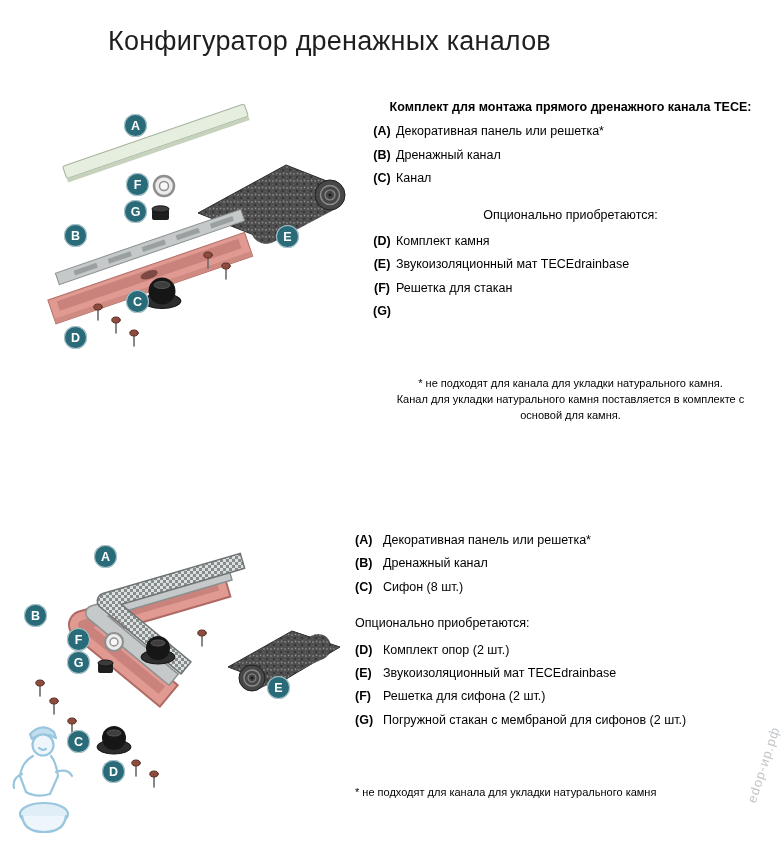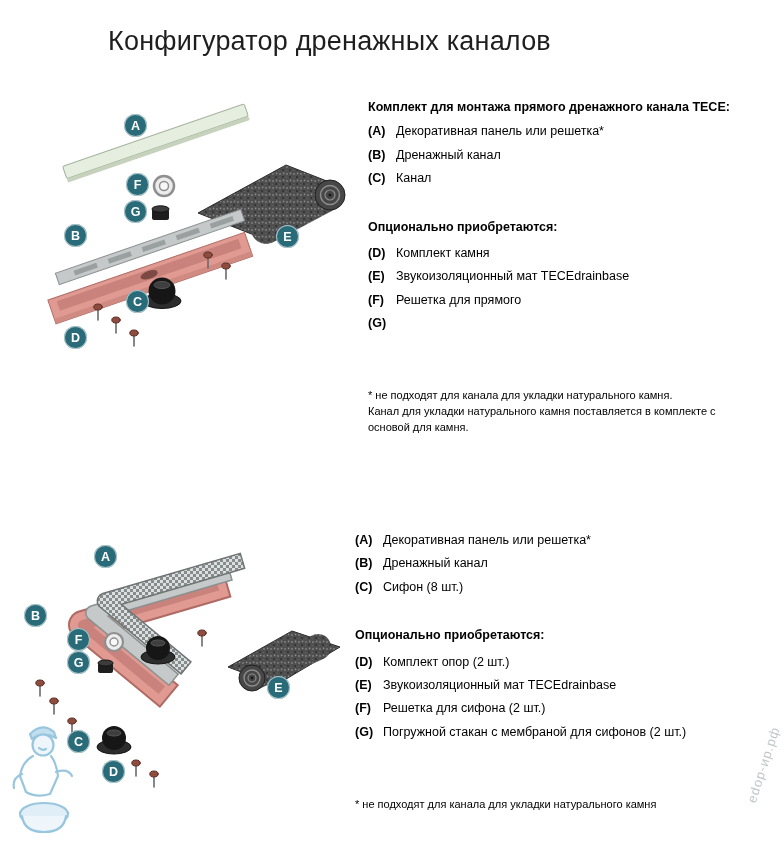--- a/index.html
+++ b/index.html
@@ -7,26 +7,26 @@
   body {
     width:784px; height:842px; position:relative; overflow:hidden;
     font-family:"Liberation Sans", sans-serif; color:#000;
   }
   .page { position:absolute; inset:0; }
   .title {
     position:absolute; left:108px; top:26px;
     font-size:27px; font-weight:400; color:#1e1e1e; letter-spacing:.2px;
   }
   .textblock { position:absolute; width:405px; font-size:12.5px; line-height:1.15; }
-  .tb1 { left:368px; top:100px; }
+  .tb1 { left:368px; top:100px;text-align:center; }
   .tb2 { left:355px; top:533px; }
   .kit-heading { font-size:12.5px; font-weight:bold; margin-bottom:10px; }
   .item { display:flex; margin-bottom:9px; }
   .item .letter { font-weight:bold; width:28px; flex:none; }
-  .opt-heading { margin-top:34px; margin-bottom:12px;font-weight:bold; }
+  .opt-heading { margin-top:22px; margin-bottom:12px; }
   .footnote { font-size:11px; line-height:1.45; margin-top:58px; white-space:pre-line; }
   .illus { position:absolute; }
   .illus1 { left:40px; top:95px; width:320px; height:270px; }
   .illus2 { left:10px; top:535px; width:340px; height:280px; }
   .illus svg { position:absolute; left:0; top:0; }
   .marker {
     position:absolute; width:23px; height:23px; border-radius:50%;
     background:#2a6b79; color:#fff; font-size:12.5px; font-weight:bold;
     display:flex; align-items:center; justify-content:center;
     box-shadow:0 0 0 1px rgba(255,255,255,.6) inset;
@@ -147,21 +147,21 @@
     <div class="item">
       <span class="letter">(D)</span>
       <span>Комплект камня</span>
     </div>
     <div class="item">
       <span class="letter">(E)</span>
       <span>Звукоизоляционный мат TECEdrainbase</span>
     </div>
     <div class="item">
       <span class="letter">(F)</span>
-      <span>Решетка для прямого</span>
+      <span>Решетка для стакан</span>
     </div>
     <div class="item">
       <span class="letter">(G)</span>
     </div>
 
     <div class="footnote">* не подходят для канала для укладки натурального камня.
 Канал для укладки натурального камня поставляется в комплекте с
 основой для камня.</div>
   </div>
 

